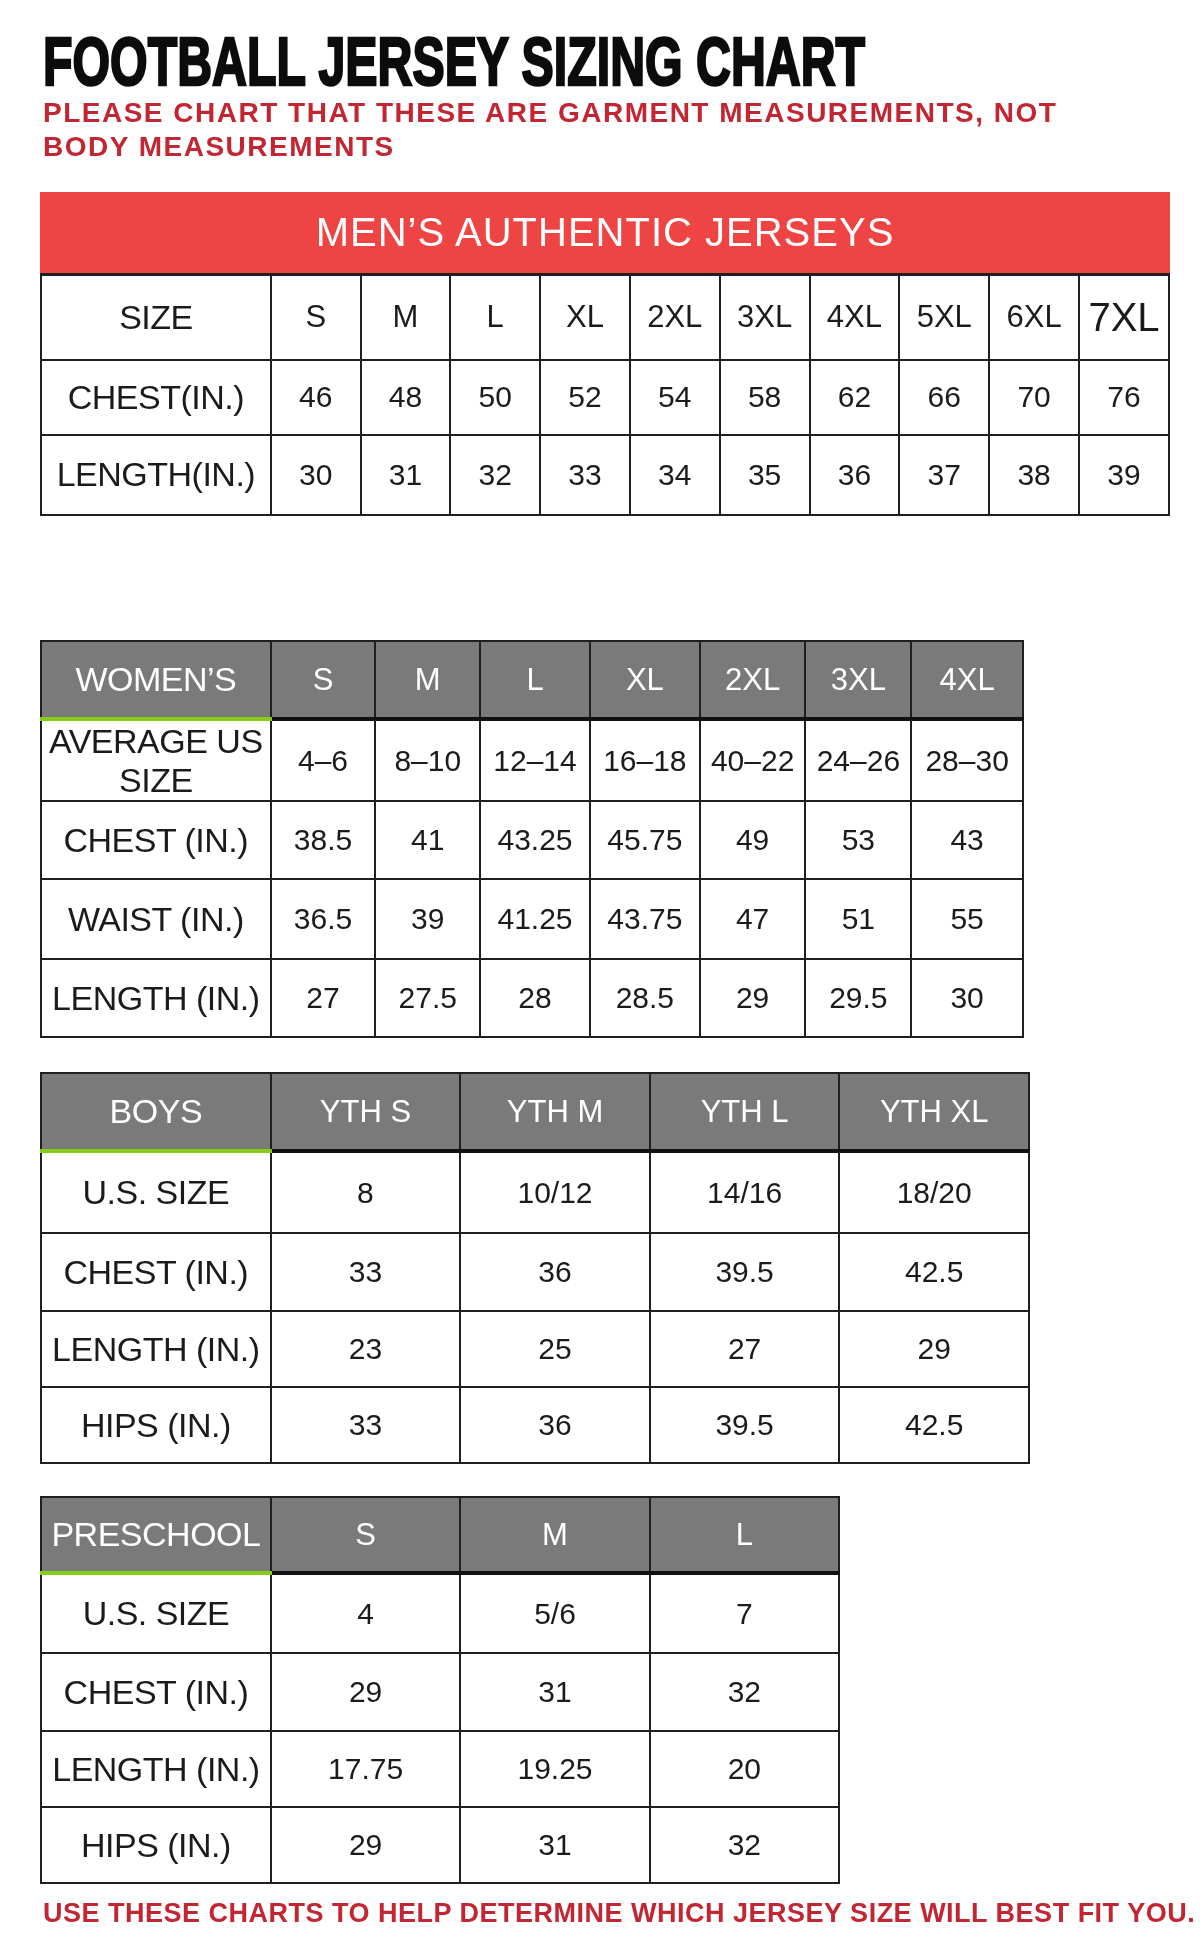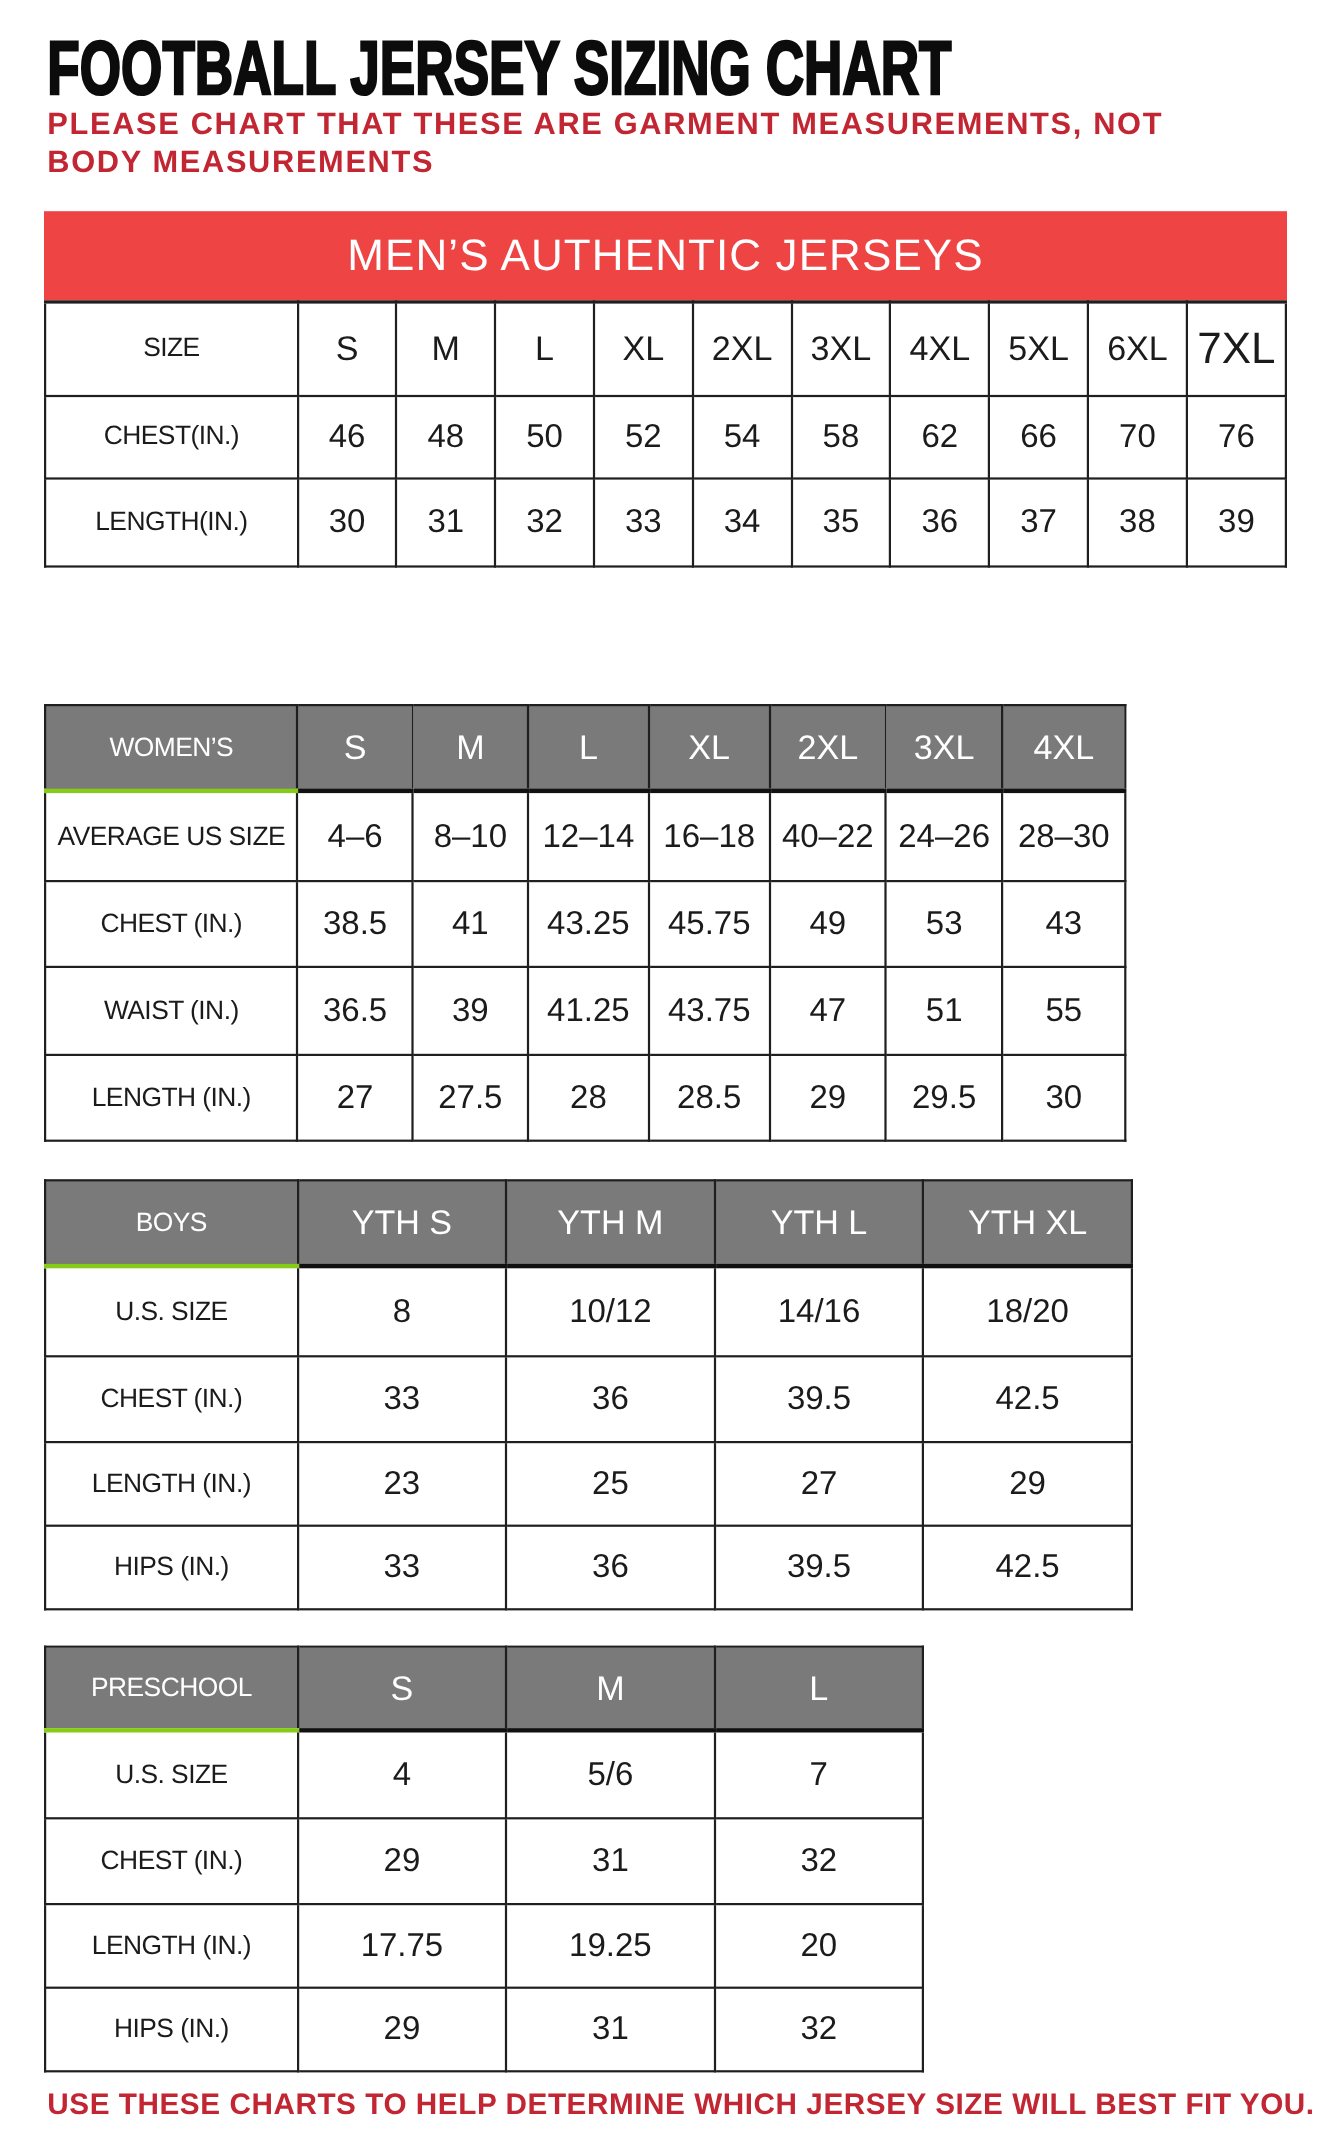--- a/index.html
+++ b/index.html
@@ -17,21 +17,21 @@
         color:#c22633;}
 
   .tblwrap{position:absolute;left:40px;}
   .band{background:#ef4444;color:#ffffff;text-align:center;
         height:81px;line-height:81px;font-size:40px;letter-spacing:1px;}
   table{border-collapse:collapse;table-layout:fixed;}
   td,th{border:2px solid #1f1f1f;text-align:center;vertical-align:middle;
         padding:0;font-size:30px;font-weight:400;overflow:hidden;}
   th.ghead{background:#7a7a7a;color:#ffffff;font-size:31px;font-weight:400;
            border-bottom:4px solid #111111;}
-  td.lbl,th.glbl{font-size:24px;letter-spacing:-0.5px;}
+  td.lbl,th.glbl{font-size:34px;letter-spacing:-0.5px;}
   th.glbl{background:#7a7a7a;color:#ffffff;border-bottom:4px solid #84cc16;font-weight:400;}
   .men-tbl{border-top:3px solid #1f1f1f;}
 
   .men-wrap{top:192px;width:1130px;}
   .women-wrap{top:640px;width:984px;}
   .boys-wrap{top:1072px;width:990px;}
   .pre-wrap{top:1496px;width:800px;}
 
   .footer{position:absolute;top:1898px;left:43px;margin:0;white-space:nowrap;
           font-size:27px;font-weight:700;letter-spacing:0.5px;color:#c22633;}

